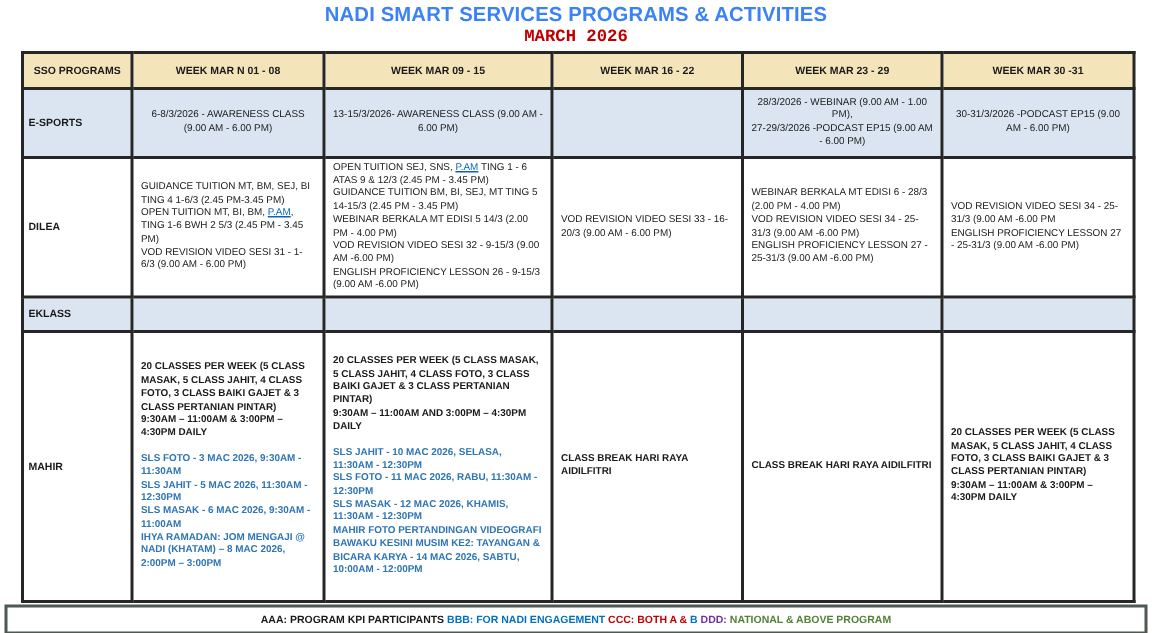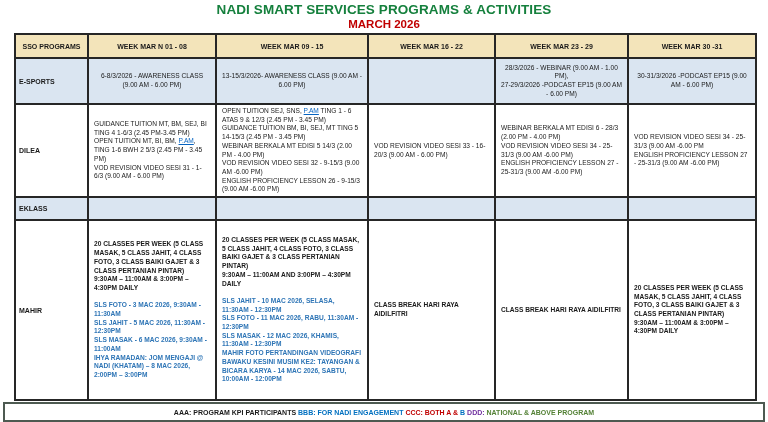--- a/index.html
+++ b/index.html
@@ -9,30 +9,31 @@
     position: relative;
     width: 768px;
     height: 422px;
     background: #fff;
     overflow: hidden;
   }
   .page-title {
     text-align: center;
     font-size: 13.5px;
     font-weight: bold;
-    color: #15803d;
+    color: #3b82f6;
     padding-top: 2px;
     letter-spacing: 0.1px;
   }
   .page-subtitle {
     text-align: center;
     font-size: 11.5px;
     font-weight: bold;
     color: #C00000;
     margin-top: 1px;
+    font-family: Liberation Mono, monospace;
   }
   table.schedule {
     border-collapse: collapse;
     table-layout: fixed;
     width: 741px;
     margin: 3px 0 0 14px;
   }
   table.schedule th, table.schedule td {
     border: 2px solid #262626;
     vertical-align: middle;

